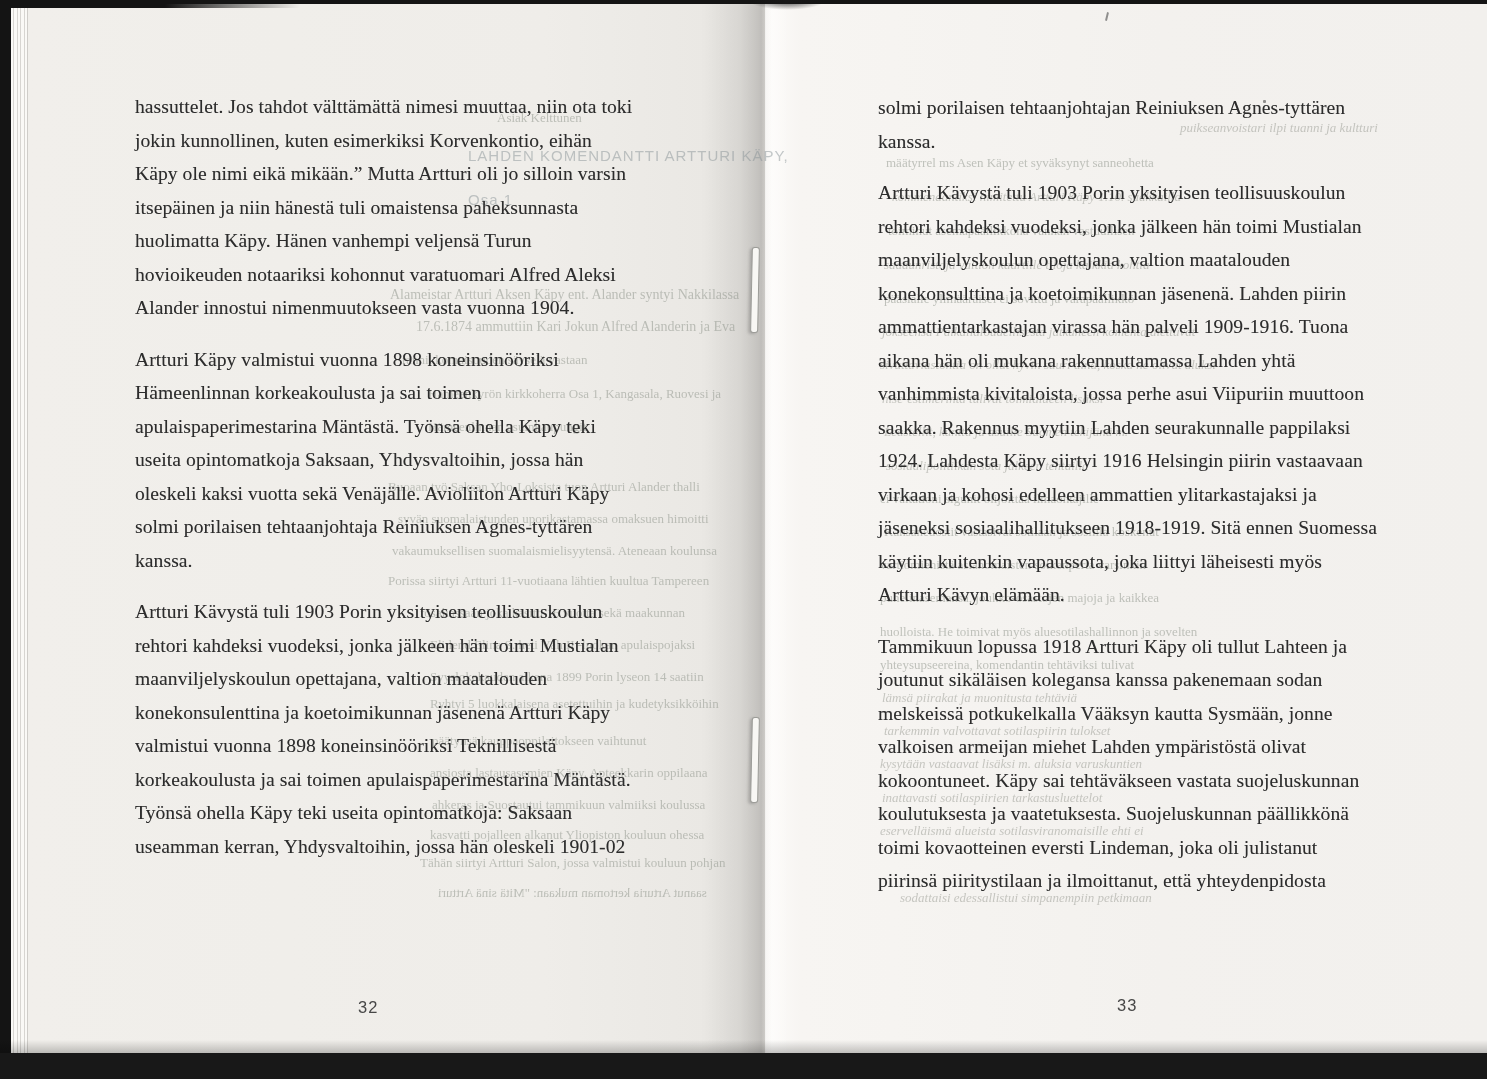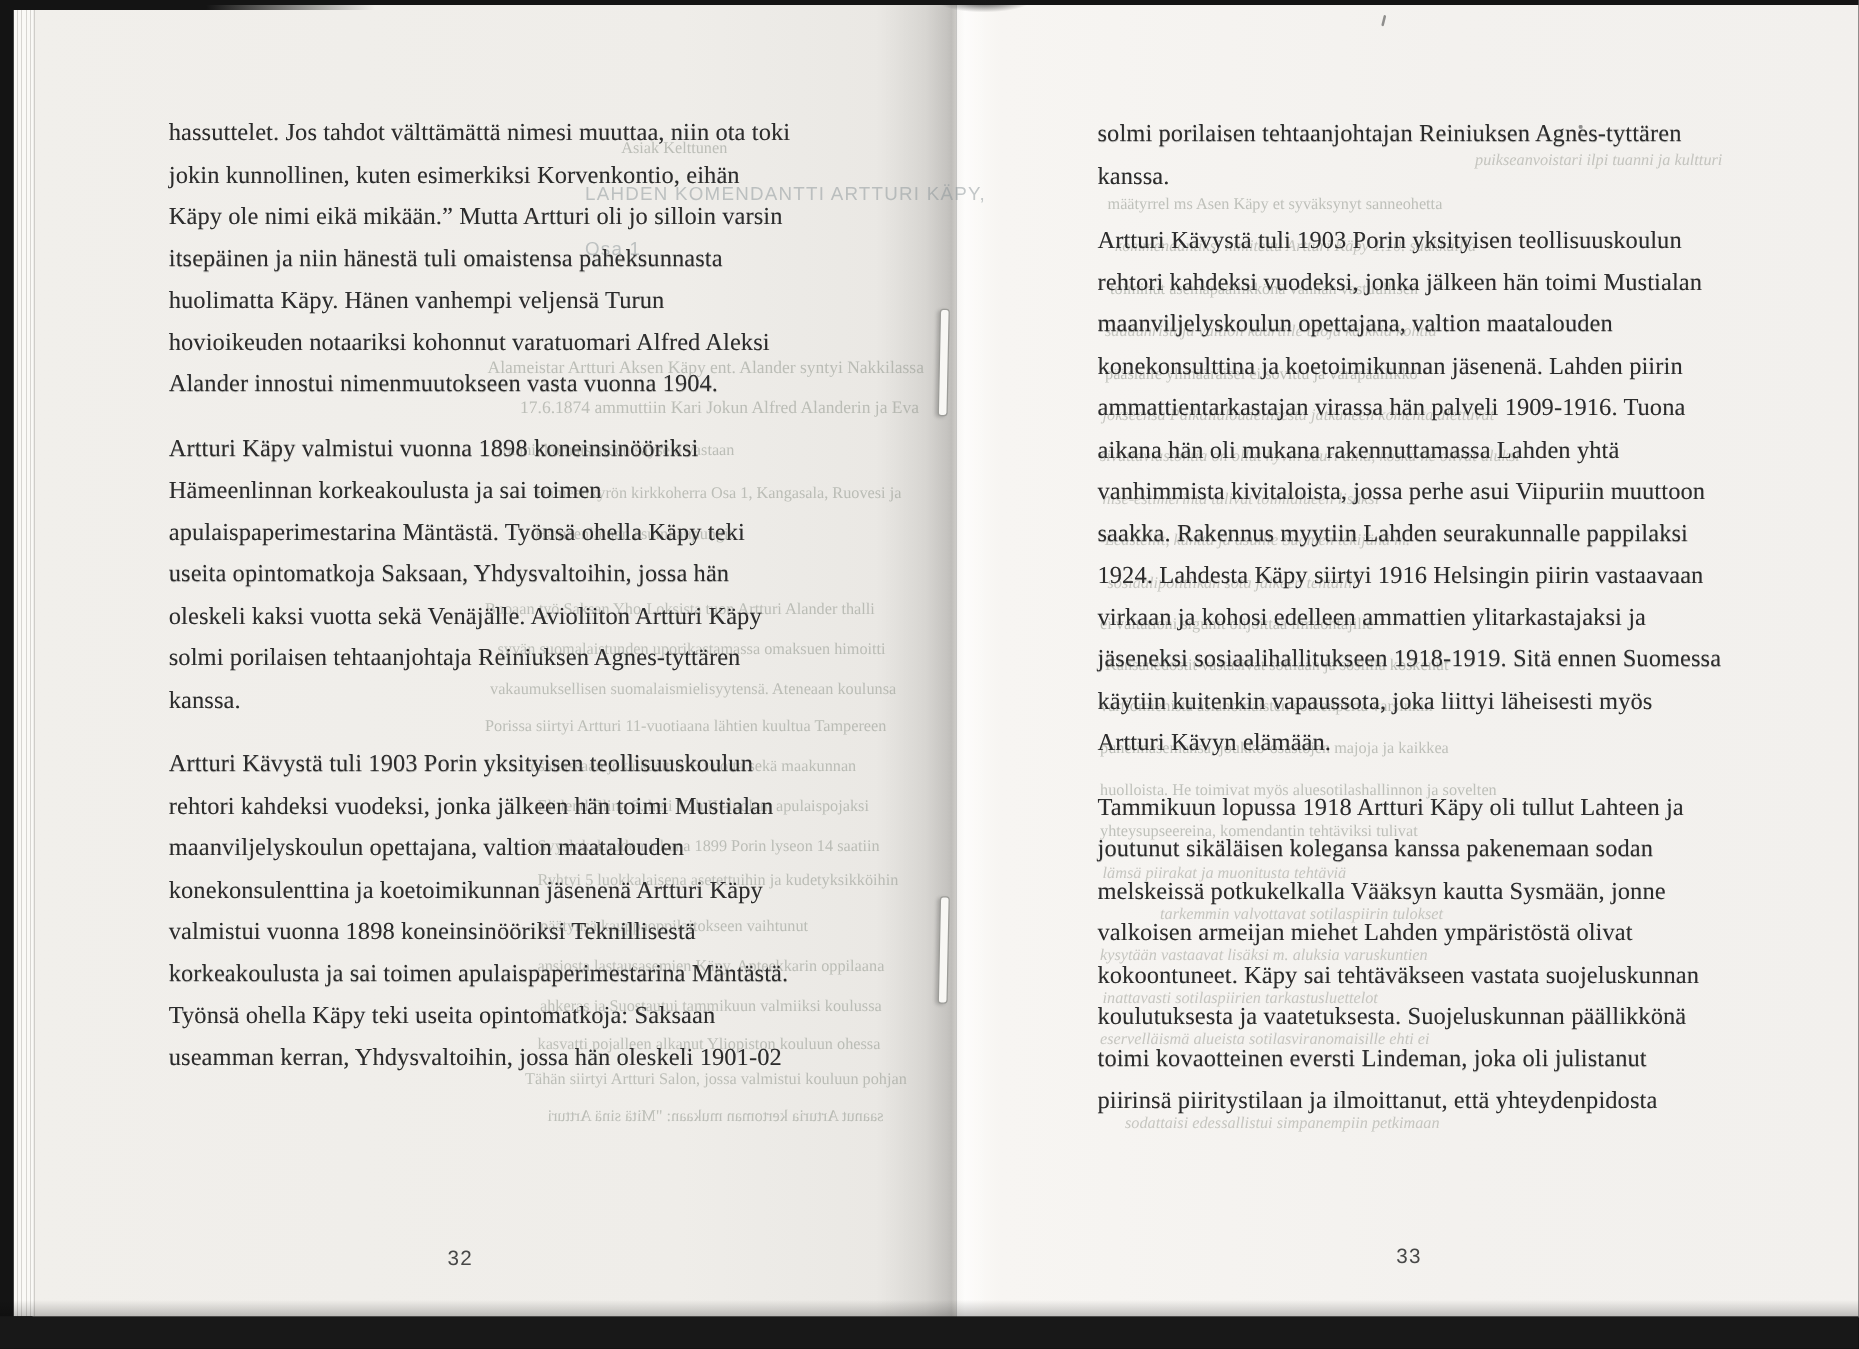--- a/index.html
+++ b/index.html
@@ -133,21 +133,21 @@
       <span class="ghost italic" style="left: 882px; top: 391px; font-size: 13px;">nise-estimerintä tulivat toimialueen lisäksi</span>
       <span class="ghost italic" style="left: 884px; top: 424px; font-size: 13px;">Leastellit, kuntta ja asuille Suomen tekijänä m.</span>
       <span class="ghost italic" style="left: 886px; top: 458px; font-size: 13px;">sosiaalipolitiikan sota jälkeen tehtailla</span>
       <span class="ghost" style="left: 880px; top: 491px; font-size: 13px;">ei valtationi sigunit olijoittaa ilmaohtajille</span>
       <span class="ghost" style="left: 884px; top: 524px; font-size: 13px;">Kansanedostit vastasivat sotilaan ja sosiilla koskenut</span>
       <span class="ghost" style="left: 880px; top: 557px; font-size: 13px;">vartiomiehistä asianomaisten sotkenperta varsinkin</span>
       <span class="ghost" style="left: 880px; top: 590px; font-size: 13px;">puhelinasemansa, joukko-osastojen majoja ja kaikkea</span>
       <span class="ghost" style="left: 880px; top: 624px; font-size: 13px;">huolloista. He toimivat myös aluesotilashallinnon ja sovelten</span>
       <span class="ghost" style="left: 880px; top: 657px; font-size: 13px;">yhteysupseereina, komendantin tehtäviksi tulivat</span>
       <span class="ghost italic" style="left: 882px; top: 690px; font-size: 13px;">lämsä piirakat ja muonitusta tehtäviä</span>
-      <span class="ghost italic" style="left: 884px; top: 723px; font-size: 13px; margin-left: 44px;">tarkemmin valvottavat sotilaspiirin tulokset</span>
+      <span class="ghost italic" style="left: 884px; top: 723px; font-size: 13px;">tarkemmin valvottavat sotilaspiirin tulokset</span>
       <span class="ghost italic" style="left: 880px; top: 756px; font-size: 13px;">kysytään vastaavat lisäksi m. aluksia varuskuntien</span>
       <span class="ghost italic" style="left: 882px; top: 790px; font-size: 13px;">inattavasti sotilaspiirien tarkastusluettelot</span>
       <span class="ghost italic" style="left: 880px; top: 823px; font-size: 13px;">eservelläismä alueista sotilasviranomaisille ehti ei</span>
       <span class="ghost italic" style="left: 900px; top: 890px; font-size: 13px;">sodattaisi edessallistui simpanempiin petkimaan</span>
     </div>
 
   <div class="textblock" id="left-textblock">
       <div class="para">
         <div class="line">hassuttelet. Jos tahdot välttämättä nimesi muuttaa, niin ota toki</div>
         <div class="line">jokin kunnollinen, kuten esimerkiksi Korvenkontio, eihän</div>

